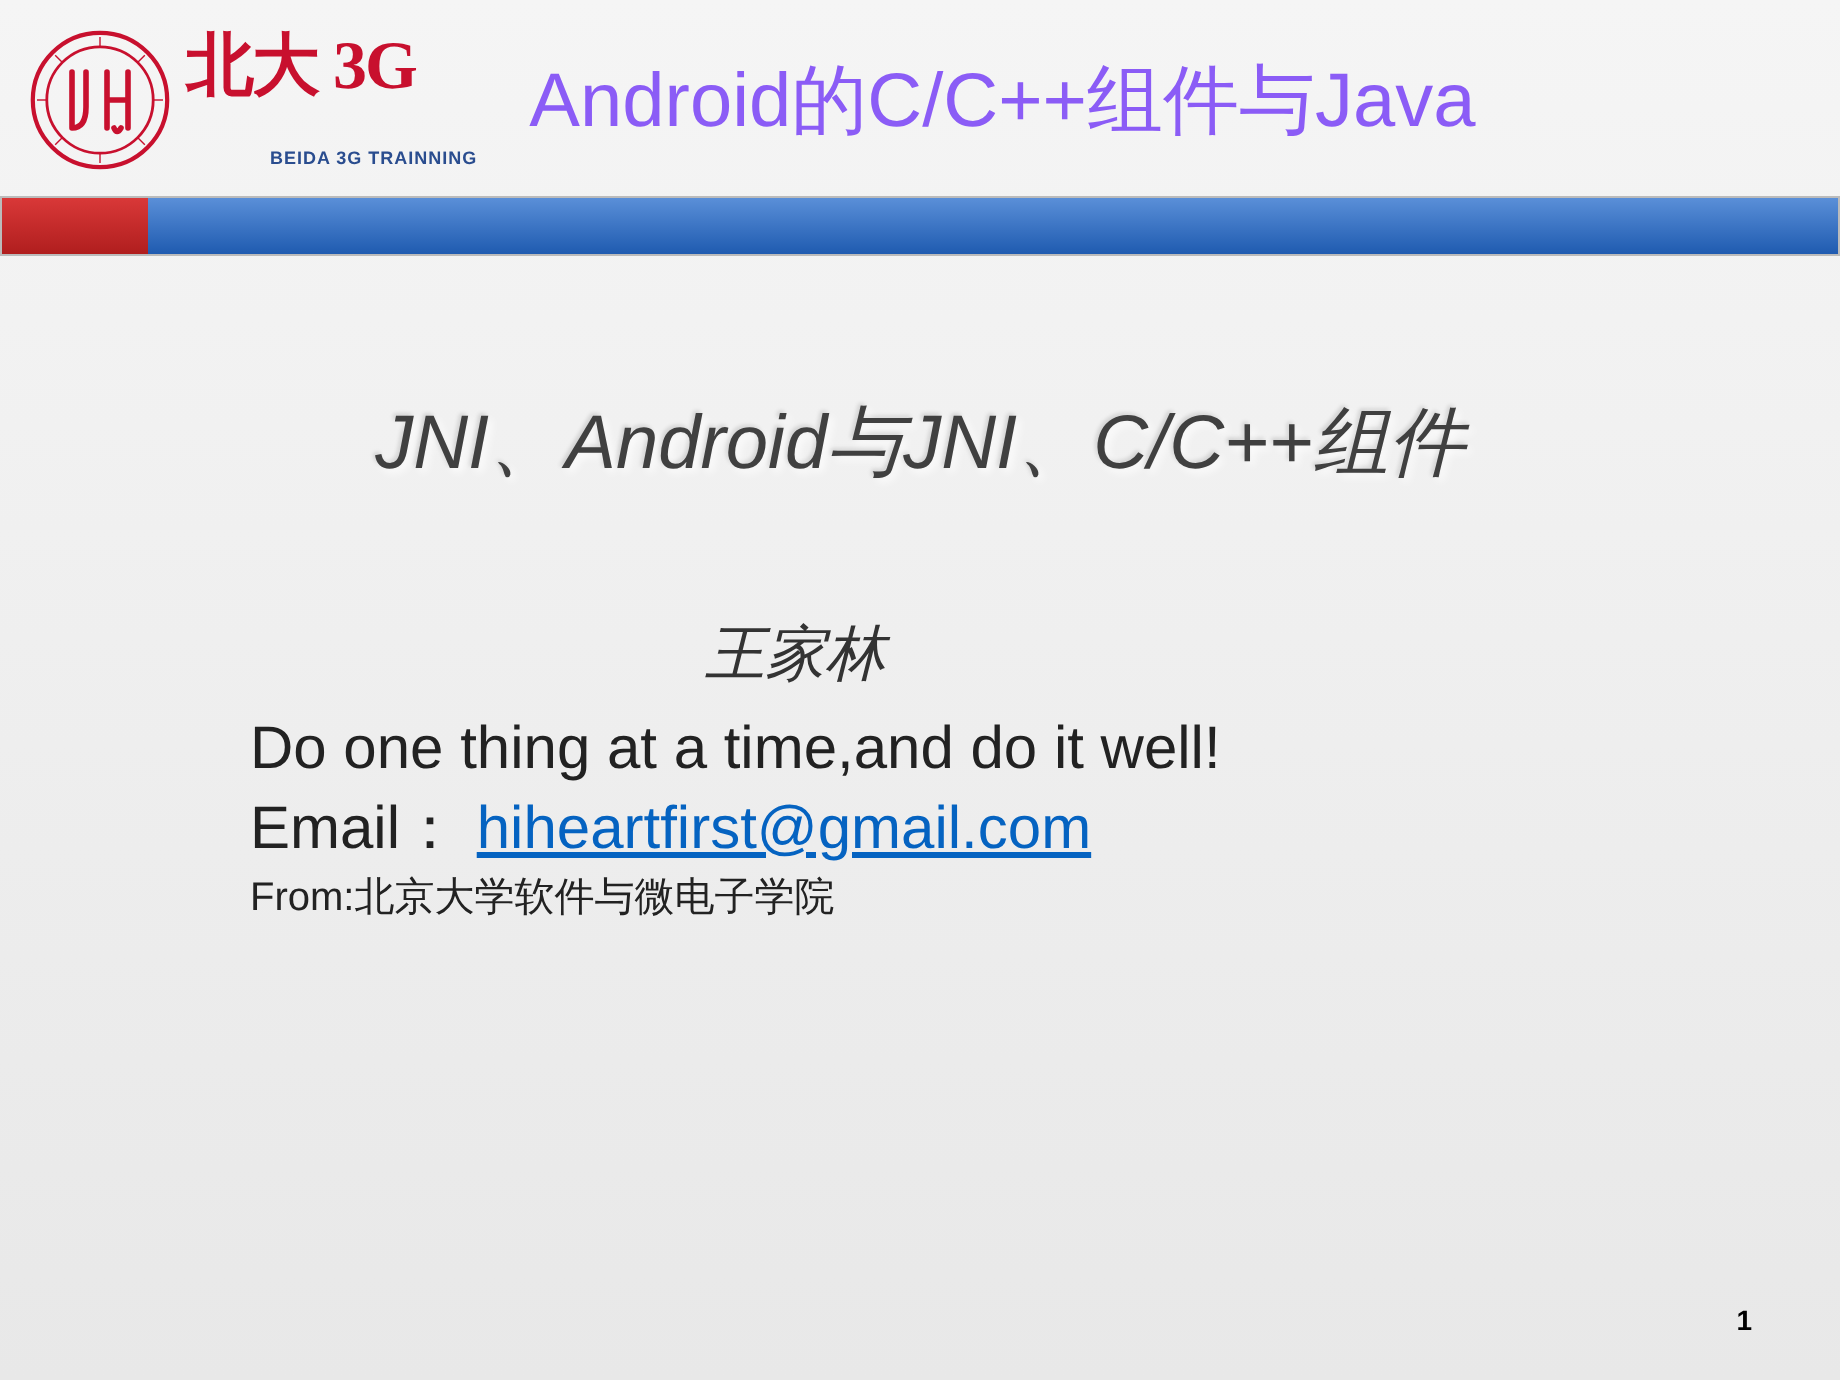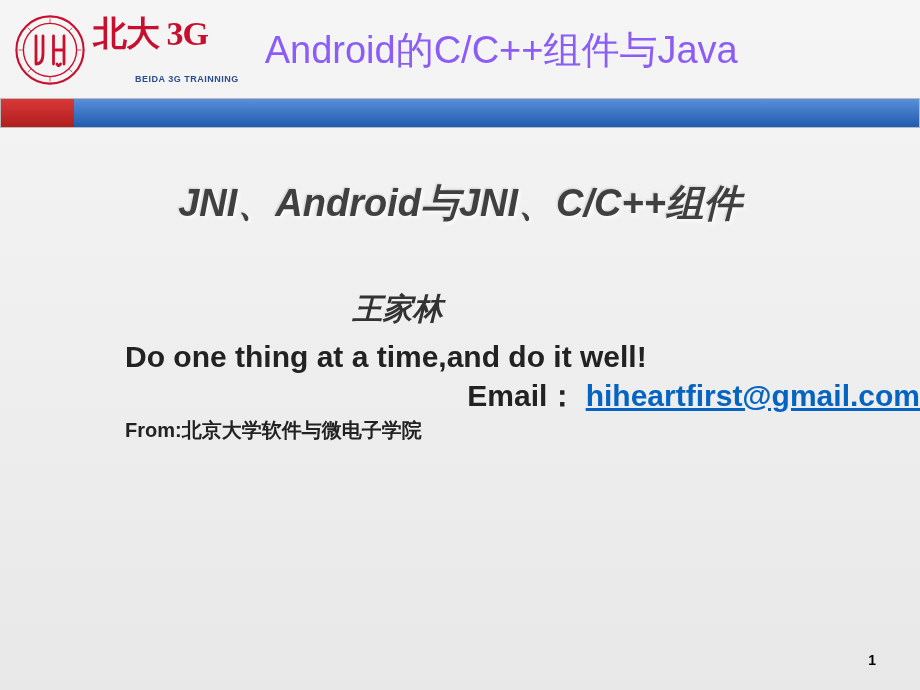--- a/index.html
+++ b/index.html
@@ -59,23 +59,22 @@
     }
     .divider-red {
       width: 8%;
       background: linear-gradient(to bottom, #d93838 0%, #b01e1e 100%);
     }
     .divider-blue {
       width: 92%;
       background: linear-gradient(to bottom, #5a8fd8 0%, #1f5bb0 100%);
     }
     .content {
-      padding-top: 50px;
+      padding-top: 68px;
       text-align: center;
-      font-weight: bold;
     }
     .subtitle {
       font-size: 38px;
       color: #404040;
       font-style: italic;
       font-family: Arial, "Microsoft YaHei", sans-serif;
       text-shadow: 2px 2px 4px rgba(255,255,255,0.9), -1px -1px 2px rgba(0,0,0,0.15);
       margin-bottom: 60px;
     }
     .author-block {
@@ -92,21 +91,20 @@
       padding-right: 125px;
     }
     .motto {
       font-size: 30px;
       color: #222;
       margin-bottom: 2px;
     }
     .email-line {
       font-size: 30px;
       color: #222;
-      text-align: right;
     }
     .email-link {
       color: #0563c1;
       text-decoration: underline;
     }
     .from-line {
       font-size: 20px;
       color: #222;
     }
     .page-number {

